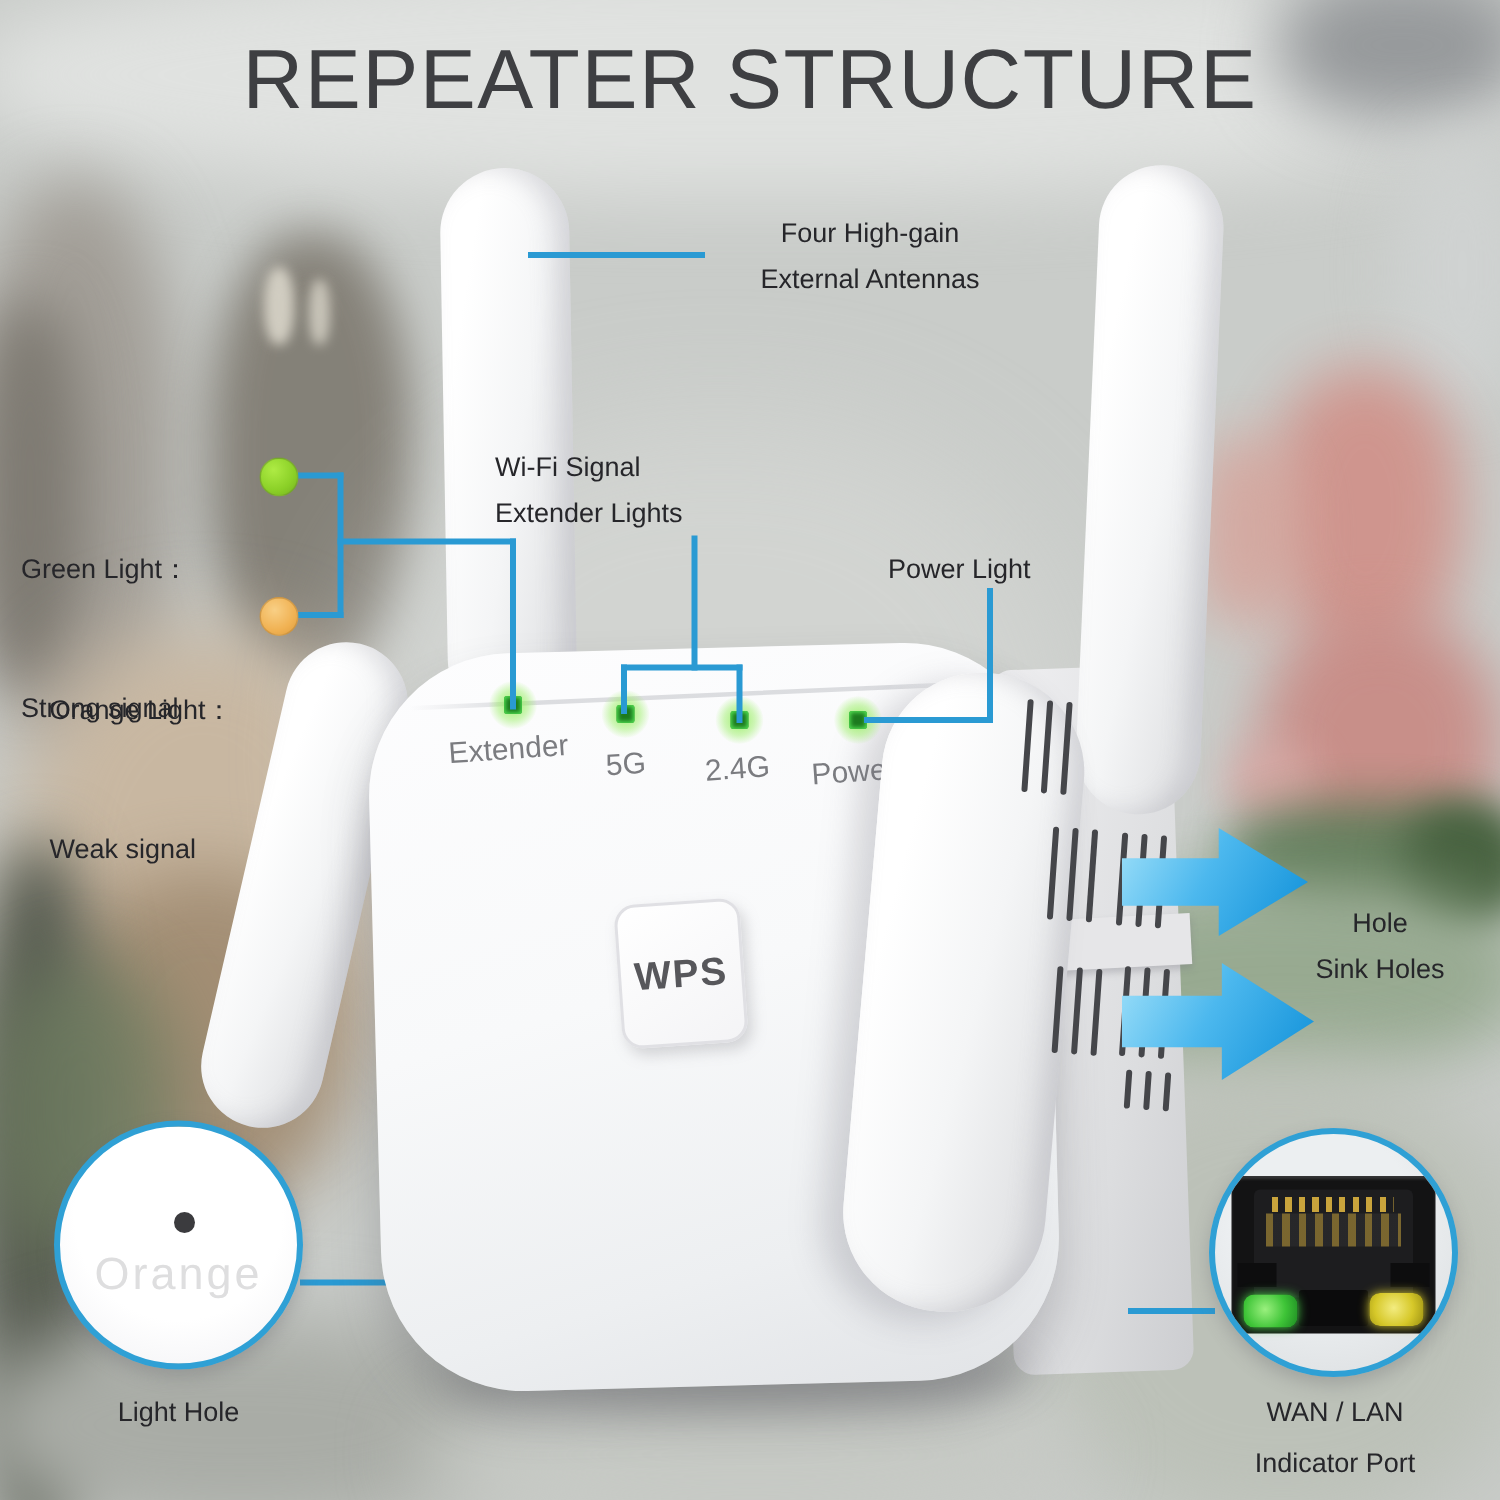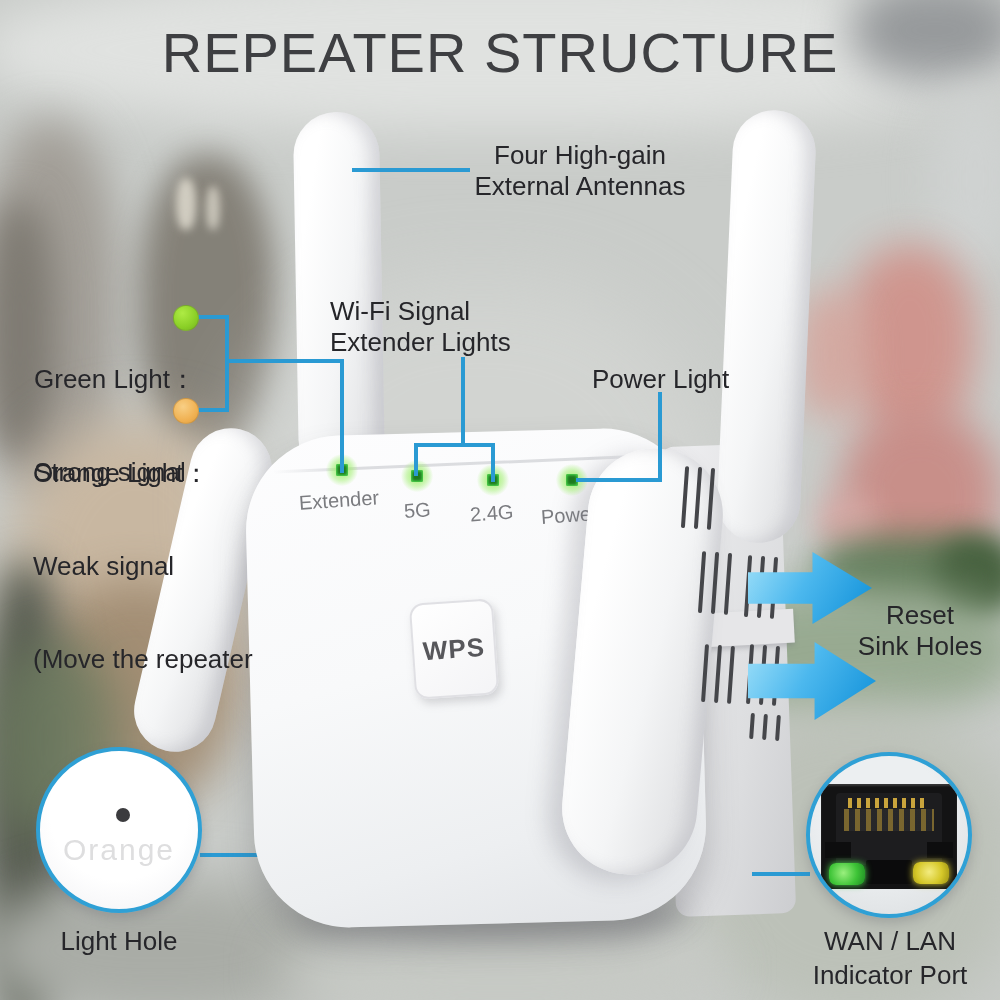--- a/index.html
+++ b/index.html
@@ -38,21 +38,21 @@
     background:radial-gradient(circle,rgba(150,238,95,.95) 0%,rgba(150,238,95,.45) 45%,rgba(150,238,95,0) 72%);}
   .led{position:absolute;width:12px;height:12px;z-index:6;border-radius:2px;background:#1d7a1f;
     box-shadow:inset 0 0 3px 1px var(--ledGreen,#53e253);}
   .devlabel{position:absolute;color:#7b7c80;font-size:20px;z-index:4;transform:rotate(-4deg);white-space:nowrap;}
   #wps{position:absolute;left:412px;top:601px;width:80px;height:92px;z-index:4;
     border-radius:14px;transform:rotate(-4deg);
     background:linear-gradient(150deg,#ffffff,#f4f4f6);border:2px solid #e0e0e4;
     box-shadow:3px 5px 9px rgba(145,145,152,.35);
     display:flex;align-items:center;justify-content:center;
     color:#57575b;font-size:26px;font-weight:bold;letter-spacing:1px;}
-  .t{position:absolute;color:#26262a;font-size:26px;line-height:31px;z-index:9;white-space:pre;}
+  .t{position:absolute;color:#26262a;font-size:18px;line-height:31px;z-index:9;white-space:pre;}
   #title{left:0;top:22px;width:1000px;text-align:center;font-size:56px;line-height:62px;
     color:#3e3f42;letter-spacing:1px;white-space:normal;}
   .circle{position:absolute;width:158px;height:158px;border-radius:50%;z-index:8;
     border:4px solid var(--circleBorder,#2fa0d5);box-shadow:0 5px 12px rgba(95,95,102,.3);}
   #reset-circle{left:36px;top:747px;background:radial-gradient(circle at 50% 38%,#ffffff 55%,#f0f0f3);}
   #reset-circle .hole{position:absolute;left:76px;top:57px;width:14px;height:14px;border-radius:50%;background:#3b3b3e;}
   #reset-circle .engrave{position:absolute;left:0;top:82px;width:100%;text-align:center;
     font-size:30px;letter-spacing:2px;color:#dededf;text-shadow:0 1px 1px #ffffff;}
   #eth-circle{left:806px;top:752px;background:radial-gradient(circle at 45% 35%,#eceff1 45%,#d9dcde);overflow:hidden;}
   #rj45{position:absolute;left:11px;top:28px;width:136px;height:105px;background:#131314;border-radius:8px;
@@ -197,40 +197,39 @@
     </div>
   </div>
 
   <div class="t" id="title">REPEATER STRUCTURE</div>
 
   <div class="t" style="left:420px;top:140px;width:320px;text-align:center;white-space:normal;">
     <div>Four High-gain</div>
     <div>External Antennas</div>
   </div>
 
-  <div class="t" style="left:14px;top:302px;margin-left:20px;">
+  <div class="t" style="left:14px;top:302px;">
     <div>Green Light：</div>
     <div>Strong signal</div>
   </div>
 
   <div class="t" style="left:14px;top:396px;margin-left:19px;">
     <div>Orange Light：</div>
     <div>Weak signal</div>
-    <div>(Move the repeater</div>
   </div>
 
   <div class="t" style="left:330px;top:296px;width:280px;text-align:left;white-space:normal;">
     <div>Wi-Fi Signal</div>
     <div>Extender Lights</div>
   </div>
 
   <div class="t" style="left:592px;top:364px;">Power Light</div>
 
   <div class="t" style="left:845px;top:600px;width:150px;text-align:center;white-space:normal;">
-    <div>Reset</div>
+    <div>Hole</div>
     <div>Sink Holes</div>
   </div>
 
   <div class="t" style="left:36px;top:926px;width:166px;text-align:center;">Light Hole</div>
 
   <div class="t" style="left:800px;top:924px;width:180px;text-align:center;white-space:normal;line-height:34px;">
     <div>WAN / LAN</div>
     <div>Indicator Port</div>
   </div>
 

